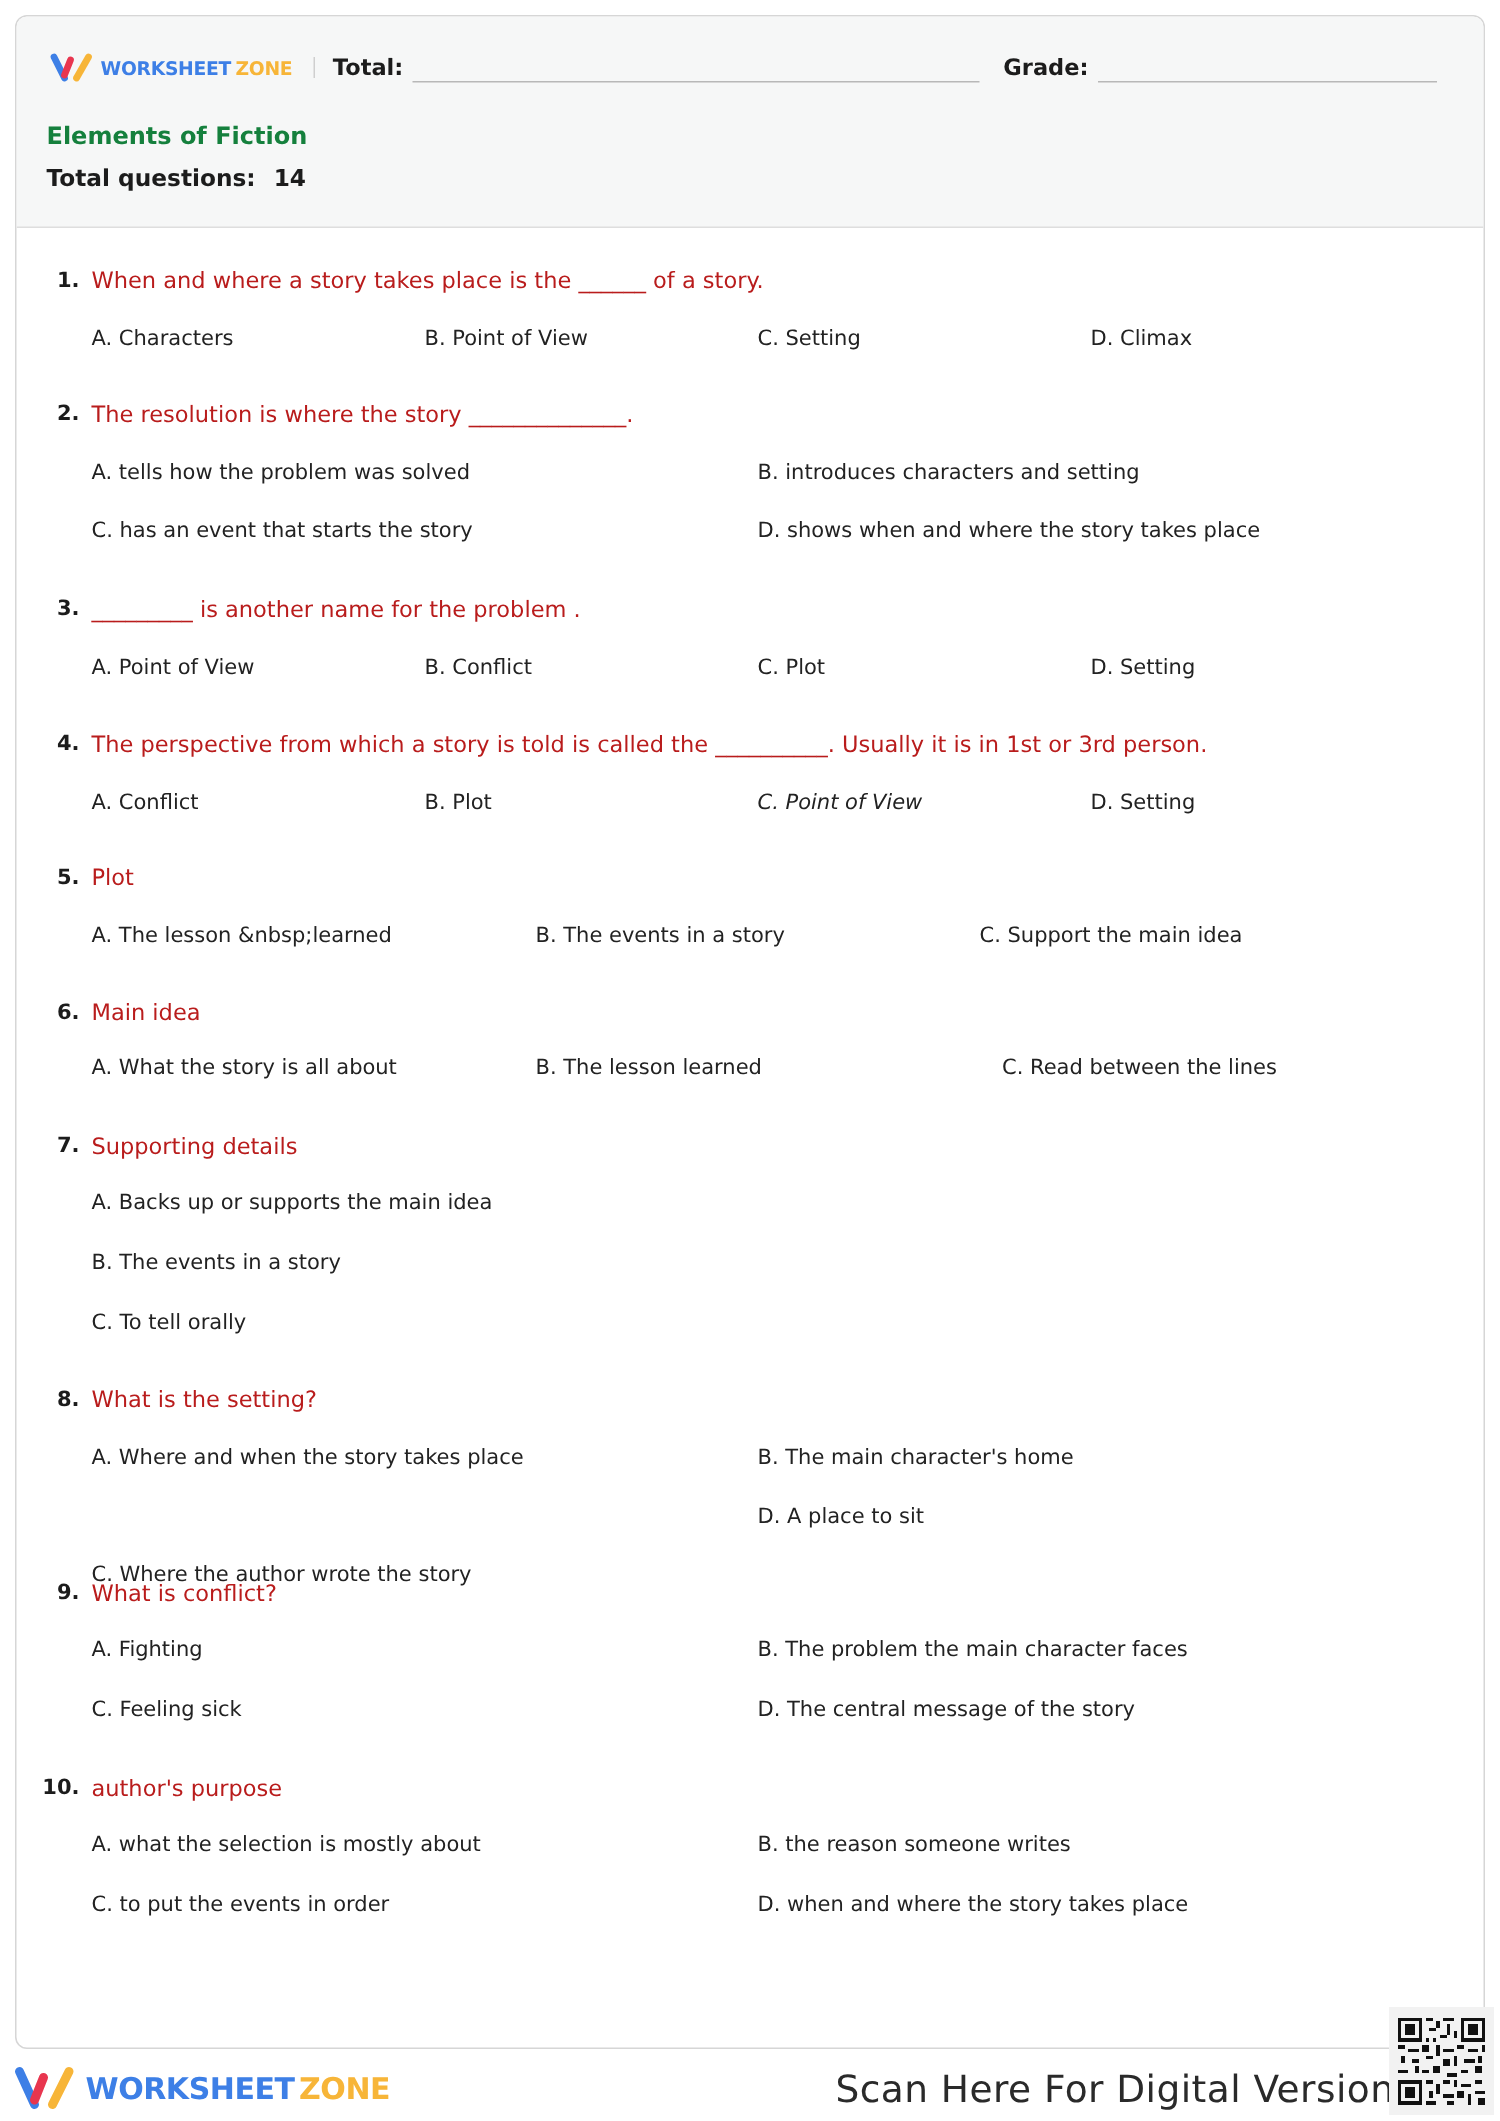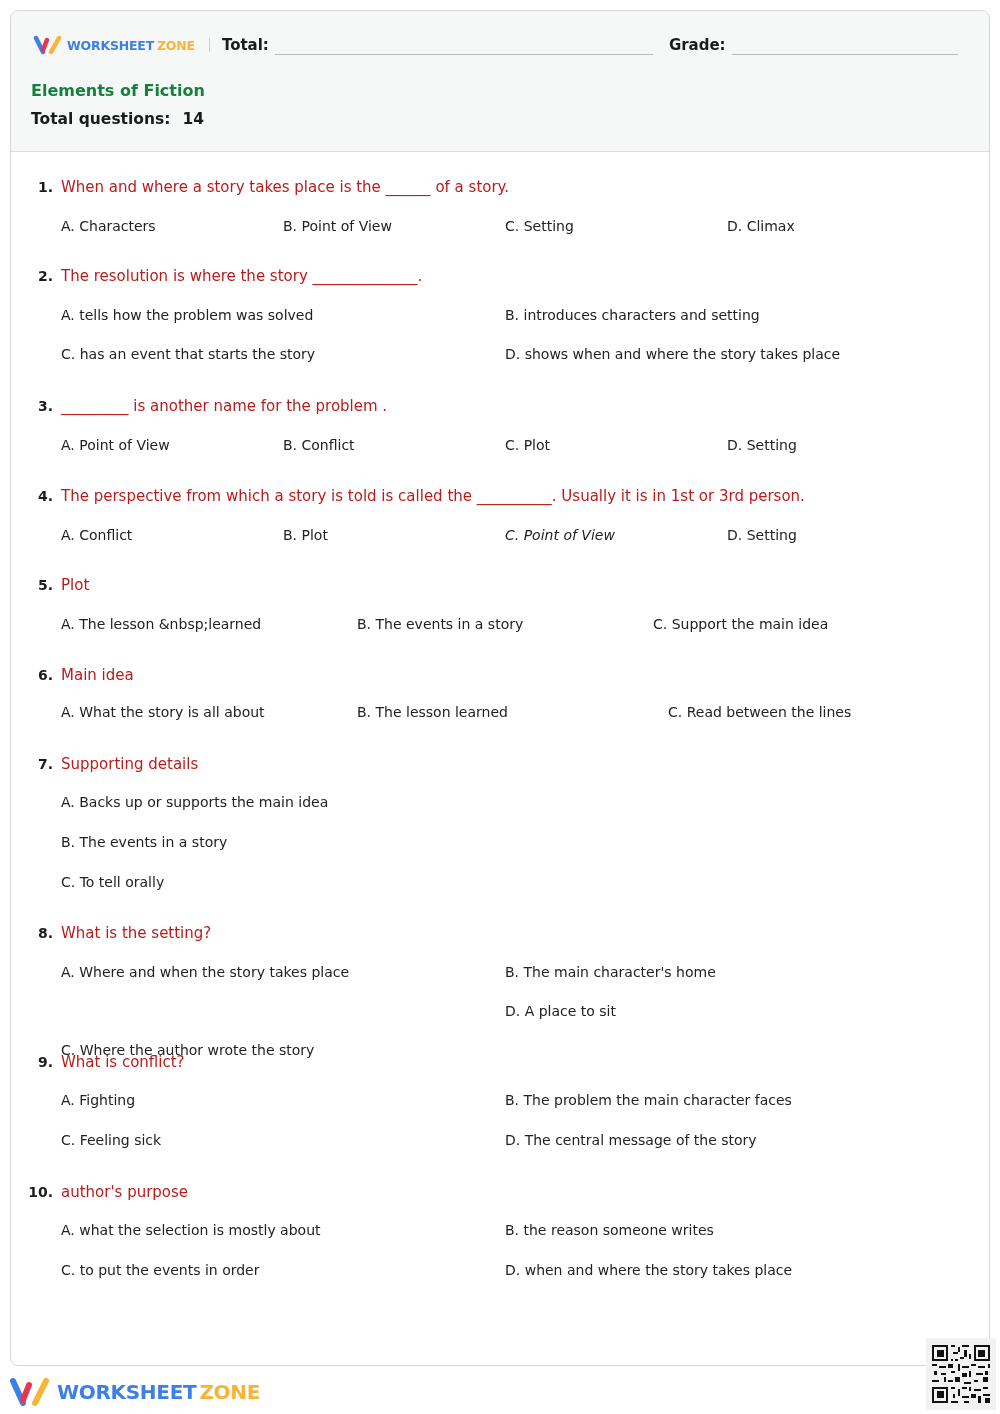--- a/index.html
+++ b/index.html
@@ -155,20 +155,21 @@
 
 <div class="footer">
   <div class="footer-logo">
     <svg width="42" height="32" viewBox="0 0 42 32">
       <line x1="4" y1="5" x2="14" y2="27" stroke="#3d7fe6" stroke-width="6" stroke-linecap="round"></line>
       <line x1="20" y1="9" x2="14" y2="24" stroke="#e8364f" stroke-width="6" stroke-linecap="round"></line>
       <line x1="37" y1="5" x2="26" y2="27" stroke="#f7b538" stroke-width="6" stroke-linecap="round"></line>
     </svg>
     <span class="logo-text"><span class="w">WORKSHEET</span><span class="z">ZONE</span></span>
   </div>
+  <div class="scan-text">Scan Here For Digital Version</div>
   <div class="qr">
     <svg width="58" height="60" viewBox="0 0 25 25" shape-rendering="crispEdges">
       <rect x="0" y="0" width="25" height="25" fill="#f2f2f2"></rect>
 
       <rect x="0" y="0" width="7" height="7" fill="#111"></rect>
         <rect x="1" y="1" width="5" height="5" fill="#f2f2f2"></rect>
         <rect x="2" y="2" width="3" height="3" fill="#111"></rect>
       <rect x="18" y="0" width="7" height="7" fill="#111"></rect>
         <rect x="19" y="1" width="5" height="5" fill="#f2f2f2"></rect>
         <rect x="20" y="2" width="3" height="3" fill="#111"></rect>

